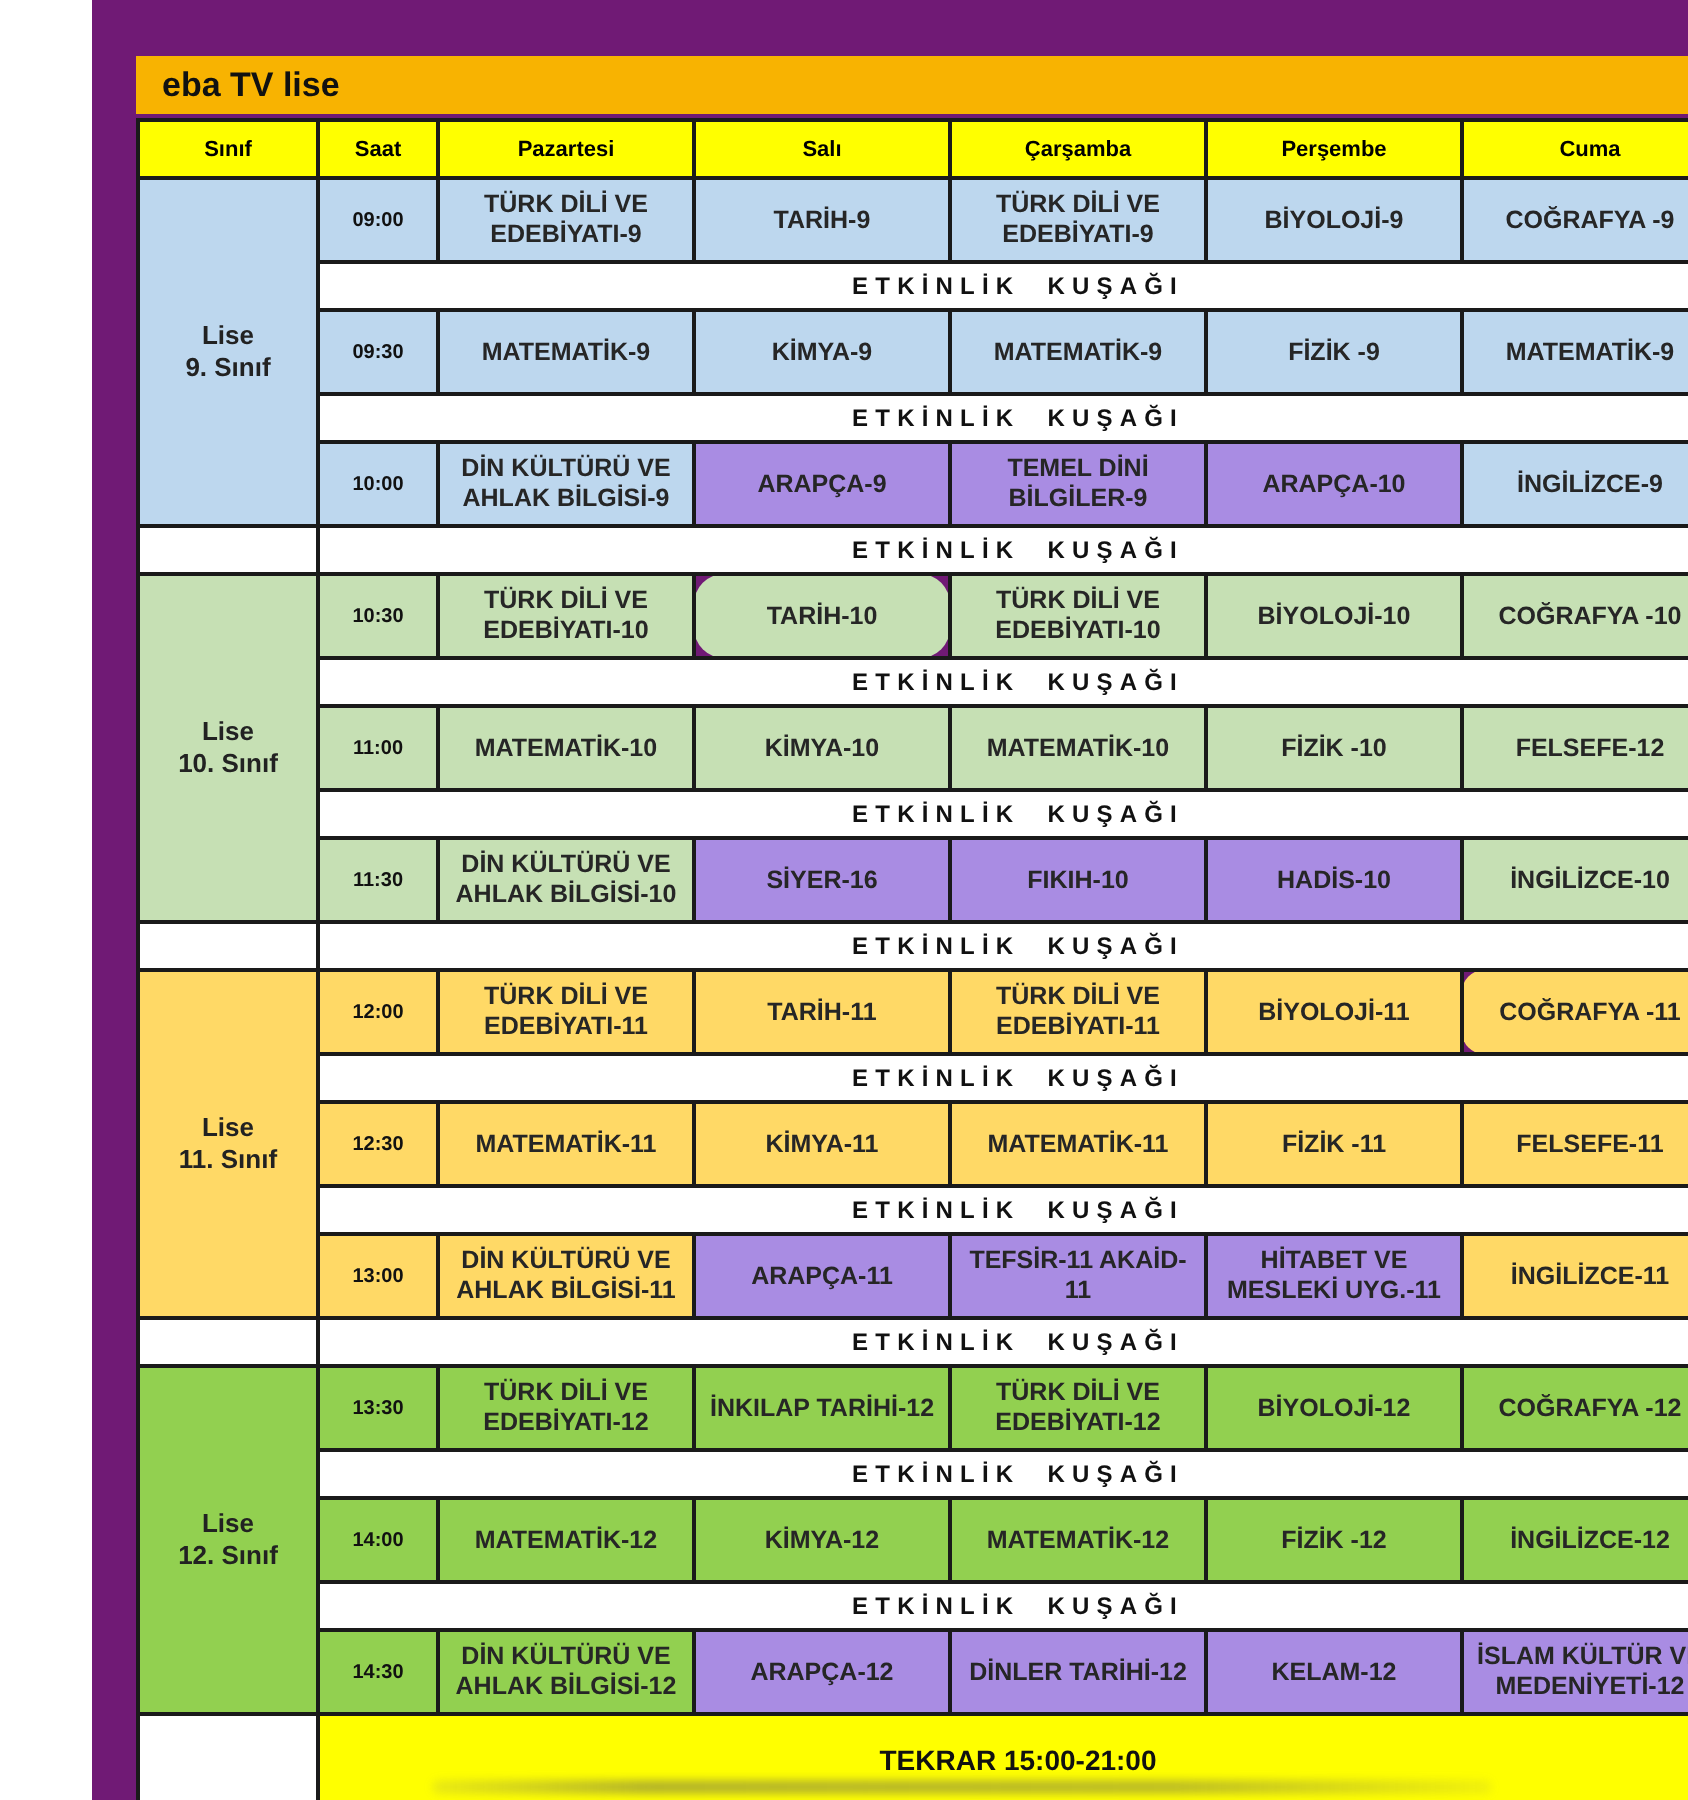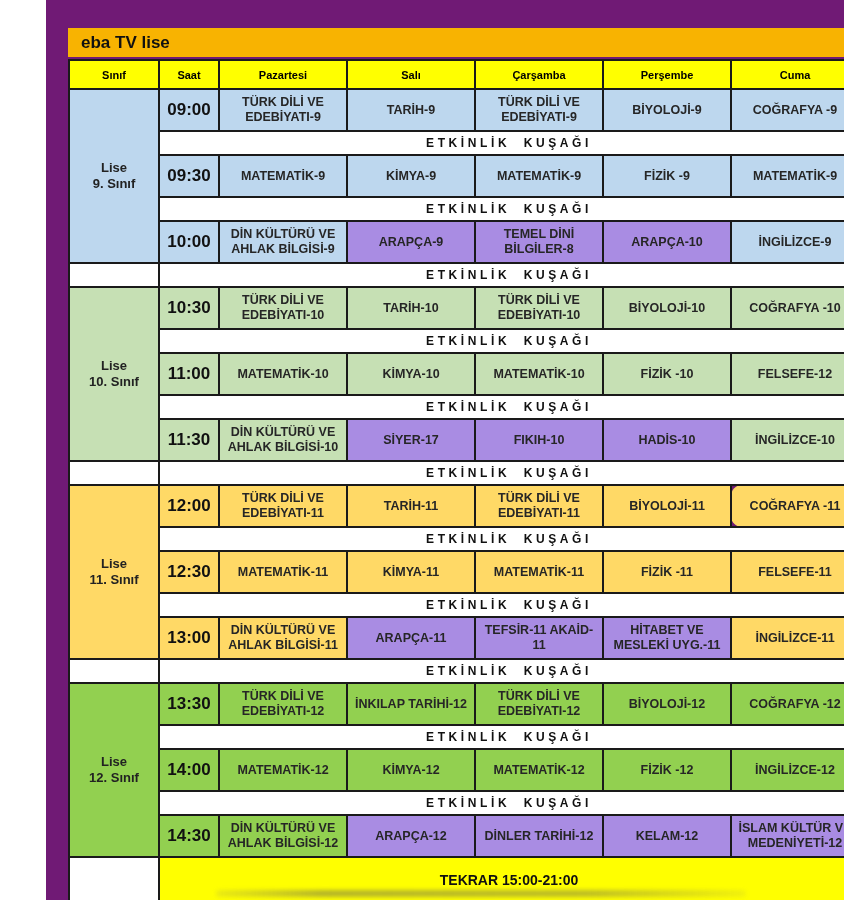--- a/index.html
+++ b/index.html
@@ -6,21 +6,21 @@
     font-family:"Liberation Sans","DejaVu Sans",sans-serif;}
   #page{position:relative;width:844px;height:900px;background:#701a75;margin-left:46px;}
   #page::after{content:"";position:absolute;top:0;right:0;width:5px;height:100%;background:#ececec;}
   .titlebar{position:absolute;left:22px;top:28px;width:790px;height:29px;box-sizing:border-box;
     display:flex;align-items:center;padding-left:13px;font-size:17px;font-weight:bold;color:#111;}
   table.sched{position:absolute;left:22px;top:59px;border-collapse:collapse;table-layout:fixed;width:790px;}
   table.sched td,table.sched th{box-sizing:border-box;border:2px solid #1a1a1a;text-align:center;
     vertical-align:middle;padding:1px 3px;overflow:hidden;}
   th.day{height:29px;font-size:11px;font-weight:bold;color:#000;}
   td.grade{font-size:13px;font-weight:bold;color:#222;line-height:1.25;}
-  td.time{height:42px;font-size:17px;font-weight:bold;color:#111;}
+  td.time{height:42px;font-size:10px;font-weight:bold;color:#111;}
   td.subj{height:42px;font-size:12.5px;font-weight:bold;color:#262626;line-height:1.18;}
   td.band{height:24px;font-size:12px;font-weight:bold;color:#111;background:#fff;
     letter-spacing:0.30em;word-spacing:0.55em;}
   td.corner{border:hidden;border-right:2px solid #1a1a1a;background:#fff;}
   td.footer{height:46px;font-size:14px;font-weight:bold;color:#111;}
   .smudge{position:absolute;left:170px;top:890px;width:530px;height:7px;border-radius:4px;
     background:linear-gradient(90deg,rgba(120,120,120,.15),rgba(90,90,90,.45) 20%,rgba(90,90,90,.4) 70%,rgba(120,120,120,.1));
     filter:blur(2px);}
 </style>
 </head>
@@ -75,36 +75,36 @@
           <td class="subj" style="background: rgb(189, 215, 238); text-align: center;">FİZİK -9</td>
           <td class="subj" style="background: rgb(189, 215, 238);">MATEMATİK-9</td>
         </tr>
         <tr>
           <td class="band" colspan="6">ETKİNLİK KUŞAĞI</td>
         </tr>
         <tr>
           <td class="time" style="background: rgb(189, 215, 238);">10:00</td>
           <td class="subj" style="background: rgb(189, 215, 238);">DİN KÜLTÜRÜ VE AHLAK BİLGİSİ-9</td>
           <td class="subj" style="background: rgb(169, 140, 227);">ARAPÇA-9</td>
-          <td class="subj" style="background: rgb(169, 140, 227);">TEMEL DİNİ BİLGİLER-8</td>
+          <td class="subj" style="background: rgb(169, 140, 227);">TEMEL DİNİ BİLGİLER-9</td>
           <td class="subj" style="background: rgb(169, 140, 227);">ARAPÇA-10</td>
           <td class="subj" style="background: rgb(189, 215, 238);">İNGİLİZCE-9</td>
         </tr>
         <tr>
           <td class="corner"></td>
           <td class="band" colspan="6">ETKİNLİK KUŞAĞI</td>
         </tr>
         <tr>
           <td class="grade" rowspan="5" style="background: rgb(198, 224, 180);">
             <div>Lise</div>
             <div>10. Sınıf</div>
           </td>
           <td class="time" style="background: rgb(198, 224, 180);">10:30</td>
           <td class="subj" style="background: rgb(198, 224, 180);">TÜRK DİLİ VE EDEBİYATI-10</td>
-          <td class="subj" style="background: rgb(198, 224, 180);">TARİH-10</td>
+          <td class="subj" style="background: rgb(198, 224, 180); border-radius: 15px;">TARİH-10</td>
           <td class="subj" style="background: rgb(198, 224, 180);">TÜRK DİLİ VE EDEBİYATI-10</td>
           <td class="subj" style="background: rgb(198, 224, 180);">BİYOLOJİ-10</td>
           <td class="subj" style="background: rgb(198, 224, 180);">COĞRAFYA -10</td>
         </tr>
         <tr>
           <td class="band" colspan="6">ETKİNLİK KUŞAĞI</td>
         </tr>
         <tr>
           <td class="time" style="background: rgb(198, 224, 180);">11:00</td>
           <td class="subj" style="background: rgb(198, 224, 180);">MATEMATİK-10</td>
@@ -112,21 +112,21 @@
           <td class="subj" style="background: rgb(198, 224, 180);">MATEMATİK-10</td>
           <td class="subj" style="background: rgb(198, 224, 180);">FİZİK -10</td>
           <td class="subj" style="background: rgb(198, 224, 180);">FELSEFE-12</td>
         </tr>
         <tr>
           <td class="band" colspan="6">ETKİNLİK KUŞAĞI</td>
         </tr>
         <tr>
           <td class="time" style="background: rgb(198, 224, 180);">11:30</td>
           <td class="subj" style="background: rgb(198, 224, 180);">DİN KÜLTÜRÜ VE AHLAK BİLGİSİ-10</td>
-          <td class="subj" style="background: rgb(169, 140, 227);">SİYER-17</td>
+          <td class="subj" style="background: rgb(169, 140, 227);">SİYER-16</td>
           <td class="subj" style="background: rgb(169, 140, 227);">FIKIH-10</td>
           <td class="subj" style="background: rgb(169, 140, 227);">HADİS-10</td>
           <td class="subj" style="background: rgb(198, 224, 180);">İNGİLİZCE-10</td>
         </tr>
         <tr>
           <td class="corner"></td>
           <td class="band" colspan="6">ETKİNLİK KUŞAĞI</td>
         </tr>
         <tr>
           <td class="grade" rowspan="5" style="background: rgb(255, 217, 102);">

